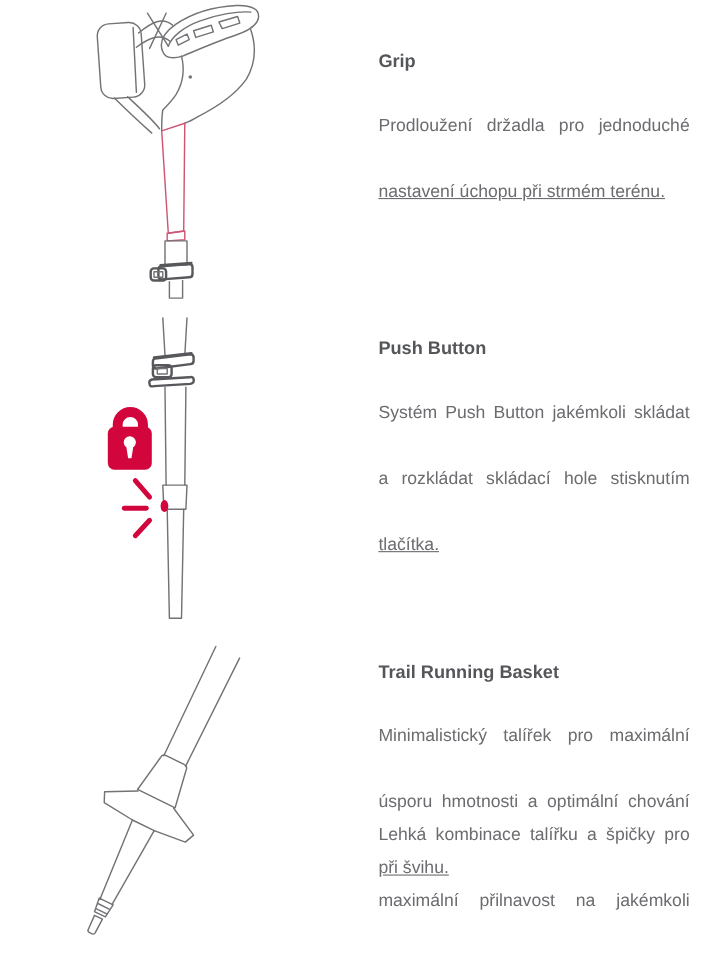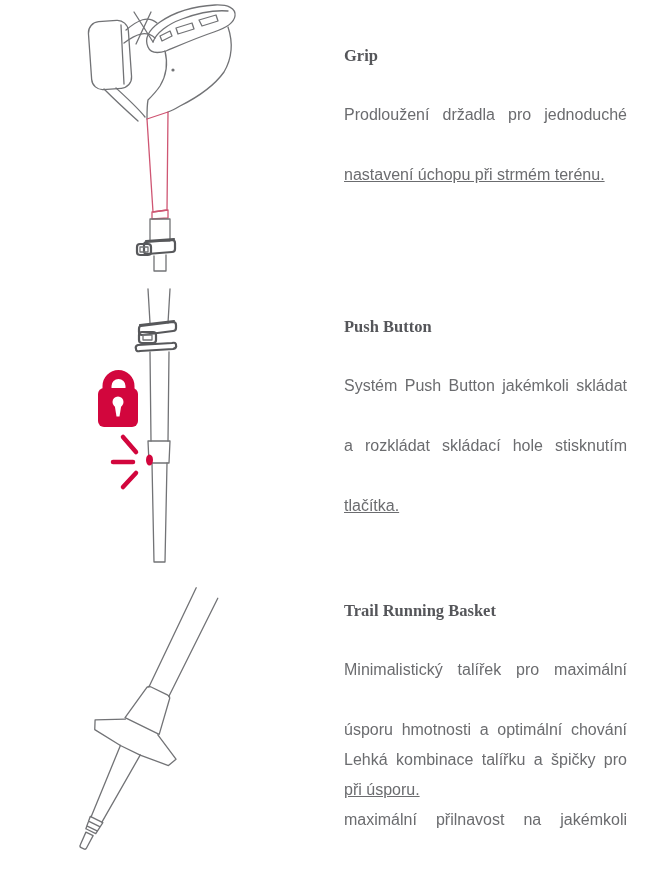--- a/index.html
+++ b/index.html
@@ -31,35 +31,34 @@
   .dot{fill:var(--line);stroke:none;}
 
   .feature{
     position:absolute;
     left:344px;width:283px;
   }
   .feature h3{
     font-size:16.5px;line-height:22px;font-weight:bold;
     color:var(--heading);
     margin:0 0 4px 0;
-    font-family:Liberation Serif, serif;
   }
   .feature .jl{
     font-size:16px;line-height:25px;
     color:var(--body);
     text-align:justify;
     text-align-last:justify;
     white-space:nowrap;
     width:100%;
     margin-top:35px;
   }
   .feature .jl{white-space:normal;}
   .feature .jl.last{text-align-last:left;text-decoration:underline;}
   .f-grip{top:45px;}
-  .f-push{top:316px;}
+  .f-push{top:306px;}
   .f-basket{top:600px;}
   .f-tip{top:712px;}
 </style>
 </head>
 <body>
 
 <div class="page">
 
   <svg class="art" viewBox="0 0 645 869">
 
@@ -158,21 +157,21 @@
     <h3>Push Button</h3>
     <div class="jl">Systém Push Button jakémkoli skládat</div>
     <div class="jl">a rozkládat skládací hole stisknutím</div>
     <div class="jl last">tlačítka.</div>
   </section>
 
   <section class="feature f-basket">
     <h3>Trail Running Basket</h3>
     <div class="jl">Minimalistický talířek pro maximální</div>
     <div class="jl">úsporu hmotnosti a optimální chování</div>
-    <div class="jl last">při úsporu.</div>
+    <div class="jl last">při švihu.</div>
   </section>
 
   <section class="feature f-tip">
     <div class="jl">Lehká kombinace talířku a špičky pro</div>
     <div class="jl">maximální přilnavost na jakémkoli</div>
     <div class="jl last">povrchu.</div>
   </section>
 
 </div>
 

